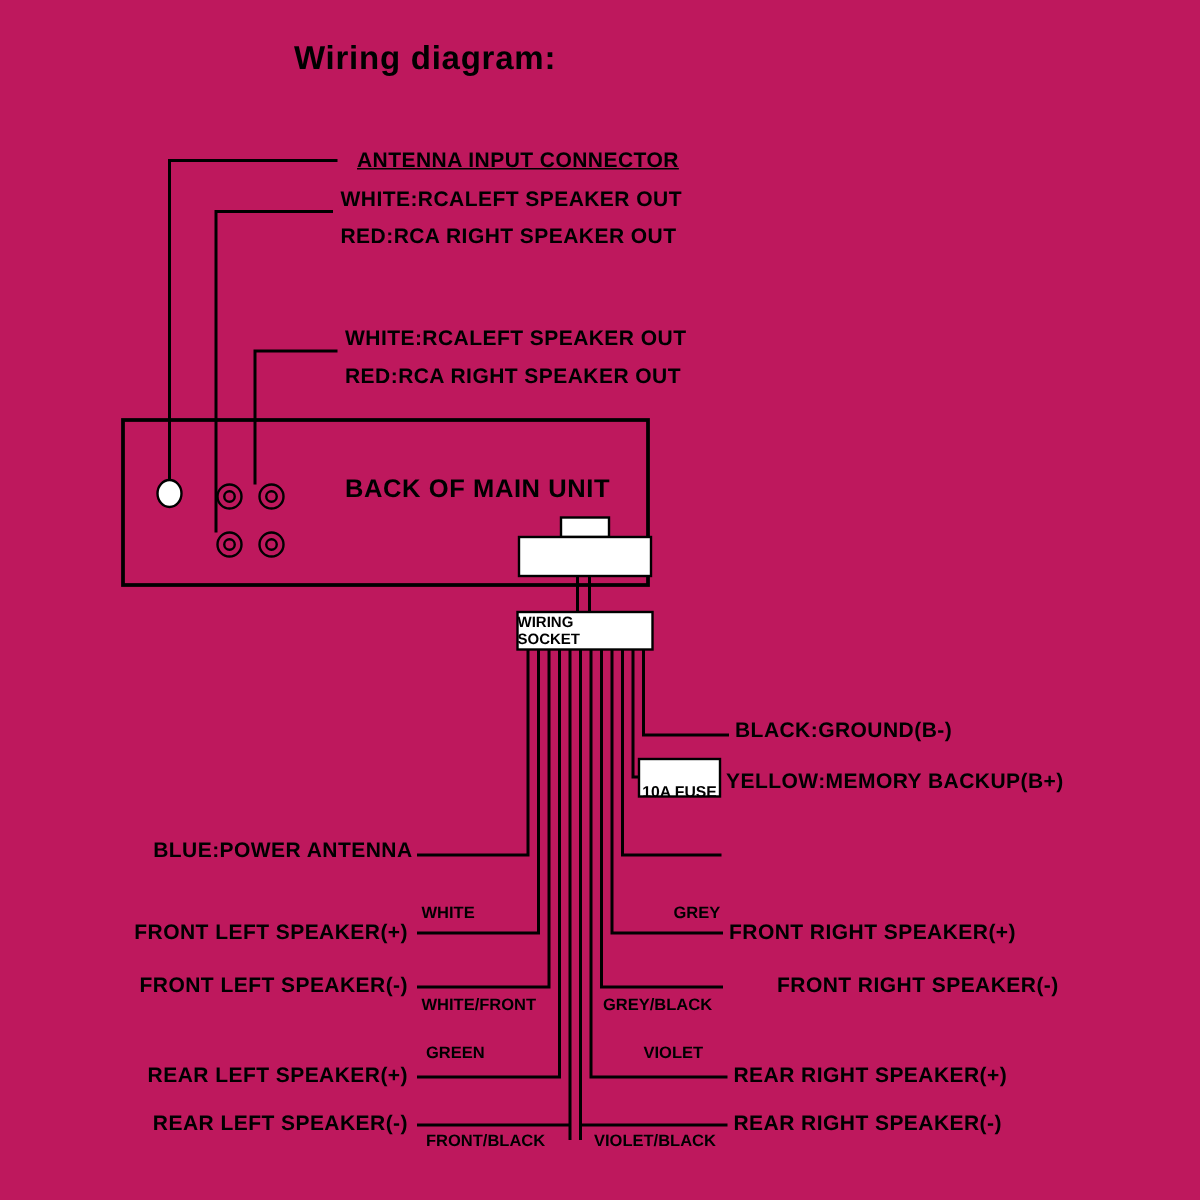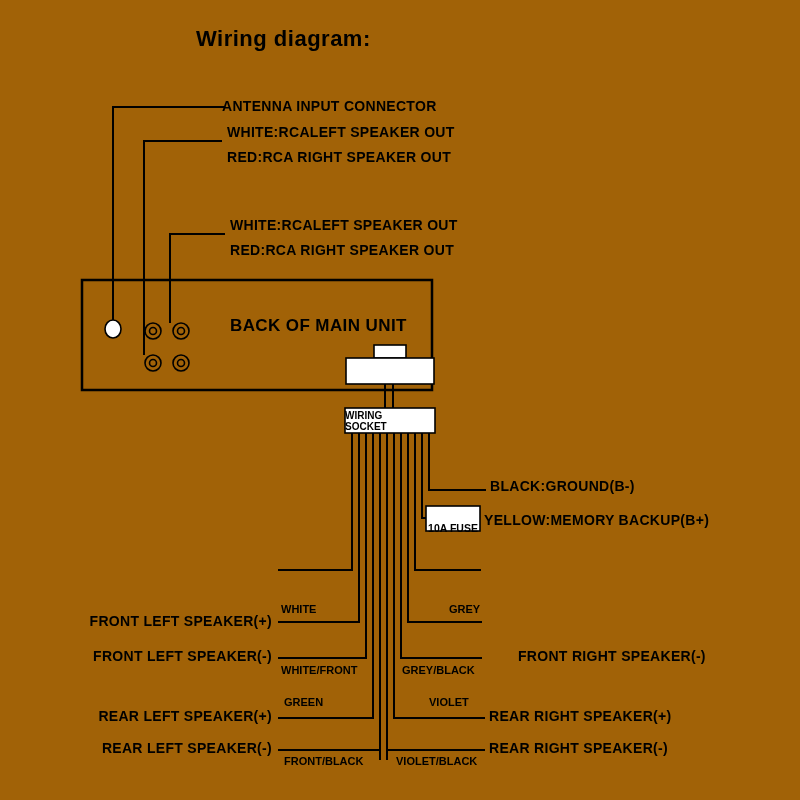--- a/index.html
+++ b/index.html
@@ -1,16 +1,16 @@
 <!DOCTYPE html>
 <html><head>
 <meta charset="utf-8">
 <style>
   html,body{margin:0;padding:0;background:#ffffff;}
-  .stage{position:relative;width:800px;height:800px;background:#a16207;overflow:hidden;
+  .stage{position:relative;width:800px;height:800px;background:#be185d;overflow:hidden;
          font-family:"Liberation Sans",sans-serif;color:#000;}
   svg.wires{position:absolute;left:0;top:0;}
   .lbl{position:absolute;font-weight:bold;font-size:14px;line-height:18px;white-space:nowrap;
        letter-spacing:0.3px;color:#000;}
   .lbl-right{text-align:right;}
   .lbl-sm{position:absolute;font-weight:bold;font-size:11px;line-height:14px;white-space:nowrap;
           color:#000;}
   .title{position:absolute;font-weight:bold;font-size:22px;letter-spacing:0.5px;color:#000;}
   .boxed{position:absolute;display:flex;align-items:center;justify-content:center;
          font-weight:bold;color:#000;}
@@ -64,38 +64,40 @@
     <polyline points="401,433 401,658 482,658"></polyline>
     <polyline points="394,433 394,718 485,718"></polyline>
     <polyline points="387,433 387,760"></polyline>
     <line x1="387" y1="750" x2="485" y2="750"></line>
 
     <rect x="426" y="506" width="54" height="25" fill="#ffffff" stroke-width="1.6"></rect>
   </svg>
 
   <div class="title" style="left:196px;top:26px;">Wiring diagram:</div>
 
-  <div class="lbl" style="left:222px;top:97px;">ANTENNA INPUT CONNECTOR</div>
+  <div class="lbl" style="left:238px;top:97px;text-decoration:underline;">ANTENNA INPUT CONNECTOR</div>
   <div class="lbl" style="left:227px;top:123px;">WHITE:RCALEFT SPEAKER OUT</div>
   <div class="lbl" style="left:227px;top:148px;">RED:RCA RIGHT SPEAKER OUT</div>
   <div class="lbl" style="left:230px;top:216px;">WHITE:RCALEFT SPEAKER OUT</div>
   <div class="lbl" style="left:230px;top:241px;">RED:RCA RIGHT SPEAKER OUT</div>
 
   <div class="unit-label" style="left:230px;top:316px;">BACK OF MAIN UNIT</div>
 
   <div class="boxed" style="left:345px;top:408px;width:72px;height:25px;font-size:10px;">WIRING SOCKET</div>
 
   <div class="boxed" style="left:426px;top:506px;width:54px;height:43px;font-size:10.5px;">10A FUSE</div>
 
   <div class="lbl" style="left:484px;top:511px;">YELLOW:MEMORY BACKUP(B+)</div>
   <div class="lbl" style="left:490px;top:477px;">BLACK:GROUND(B-)</div>
+  <div class="lbl" style="left:486px;top:612px;">FRONT RIGHT SPEAKER(+)</div>
   <div class="lbl" style="left:486px;top:647px;padding-left:32px;">FRONT RIGHT SPEAKER(-)</div>
   <div class="lbl" style="left:489px;top:707px;">REAR RIGHT SPEAKER(+)</div>
   <div class="lbl" style="left:489px;top:739px;">REAR RIGHT SPEAKER(-)</div>
 
+  <div class="lbl lbl-right" style="right:525px;top:557px;">BLUE:POWER ANTENNA</div>
   <div class="lbl lbl-right" style="right:528px;top:612px;">FRONT LEFT SPEAKER(+)</div>
   <div class="lbl lbl-right" style="right:528px;top:647px;">FRONT LEFT SPEAKER(-)</div>
   <div class="lbl lbl-right" style="right:528px;top:707px;">REAR LEFT SPEAKER(+)</div>
   <div class="lbl lbl-right" style="right:528px;top:739px;">REAR LEFT SPEAKER(-)</div>
 
   <div class="lbl-sm" style="left:281px;top:602px;">WHITE</div>
   <div class="lbl-sm" style="left:281px;top:663px;">WHITE/FRONT</div>
   <div class="lbl-sm" style="left:284px;top:695px;">GREEN</div>
   <div class="lbl-sm" style="left:284px;top:754px;">FRONT/BLACK</div>
   <div class="lbl-sm" style="left:449px;top:602px;">GREY</div>

